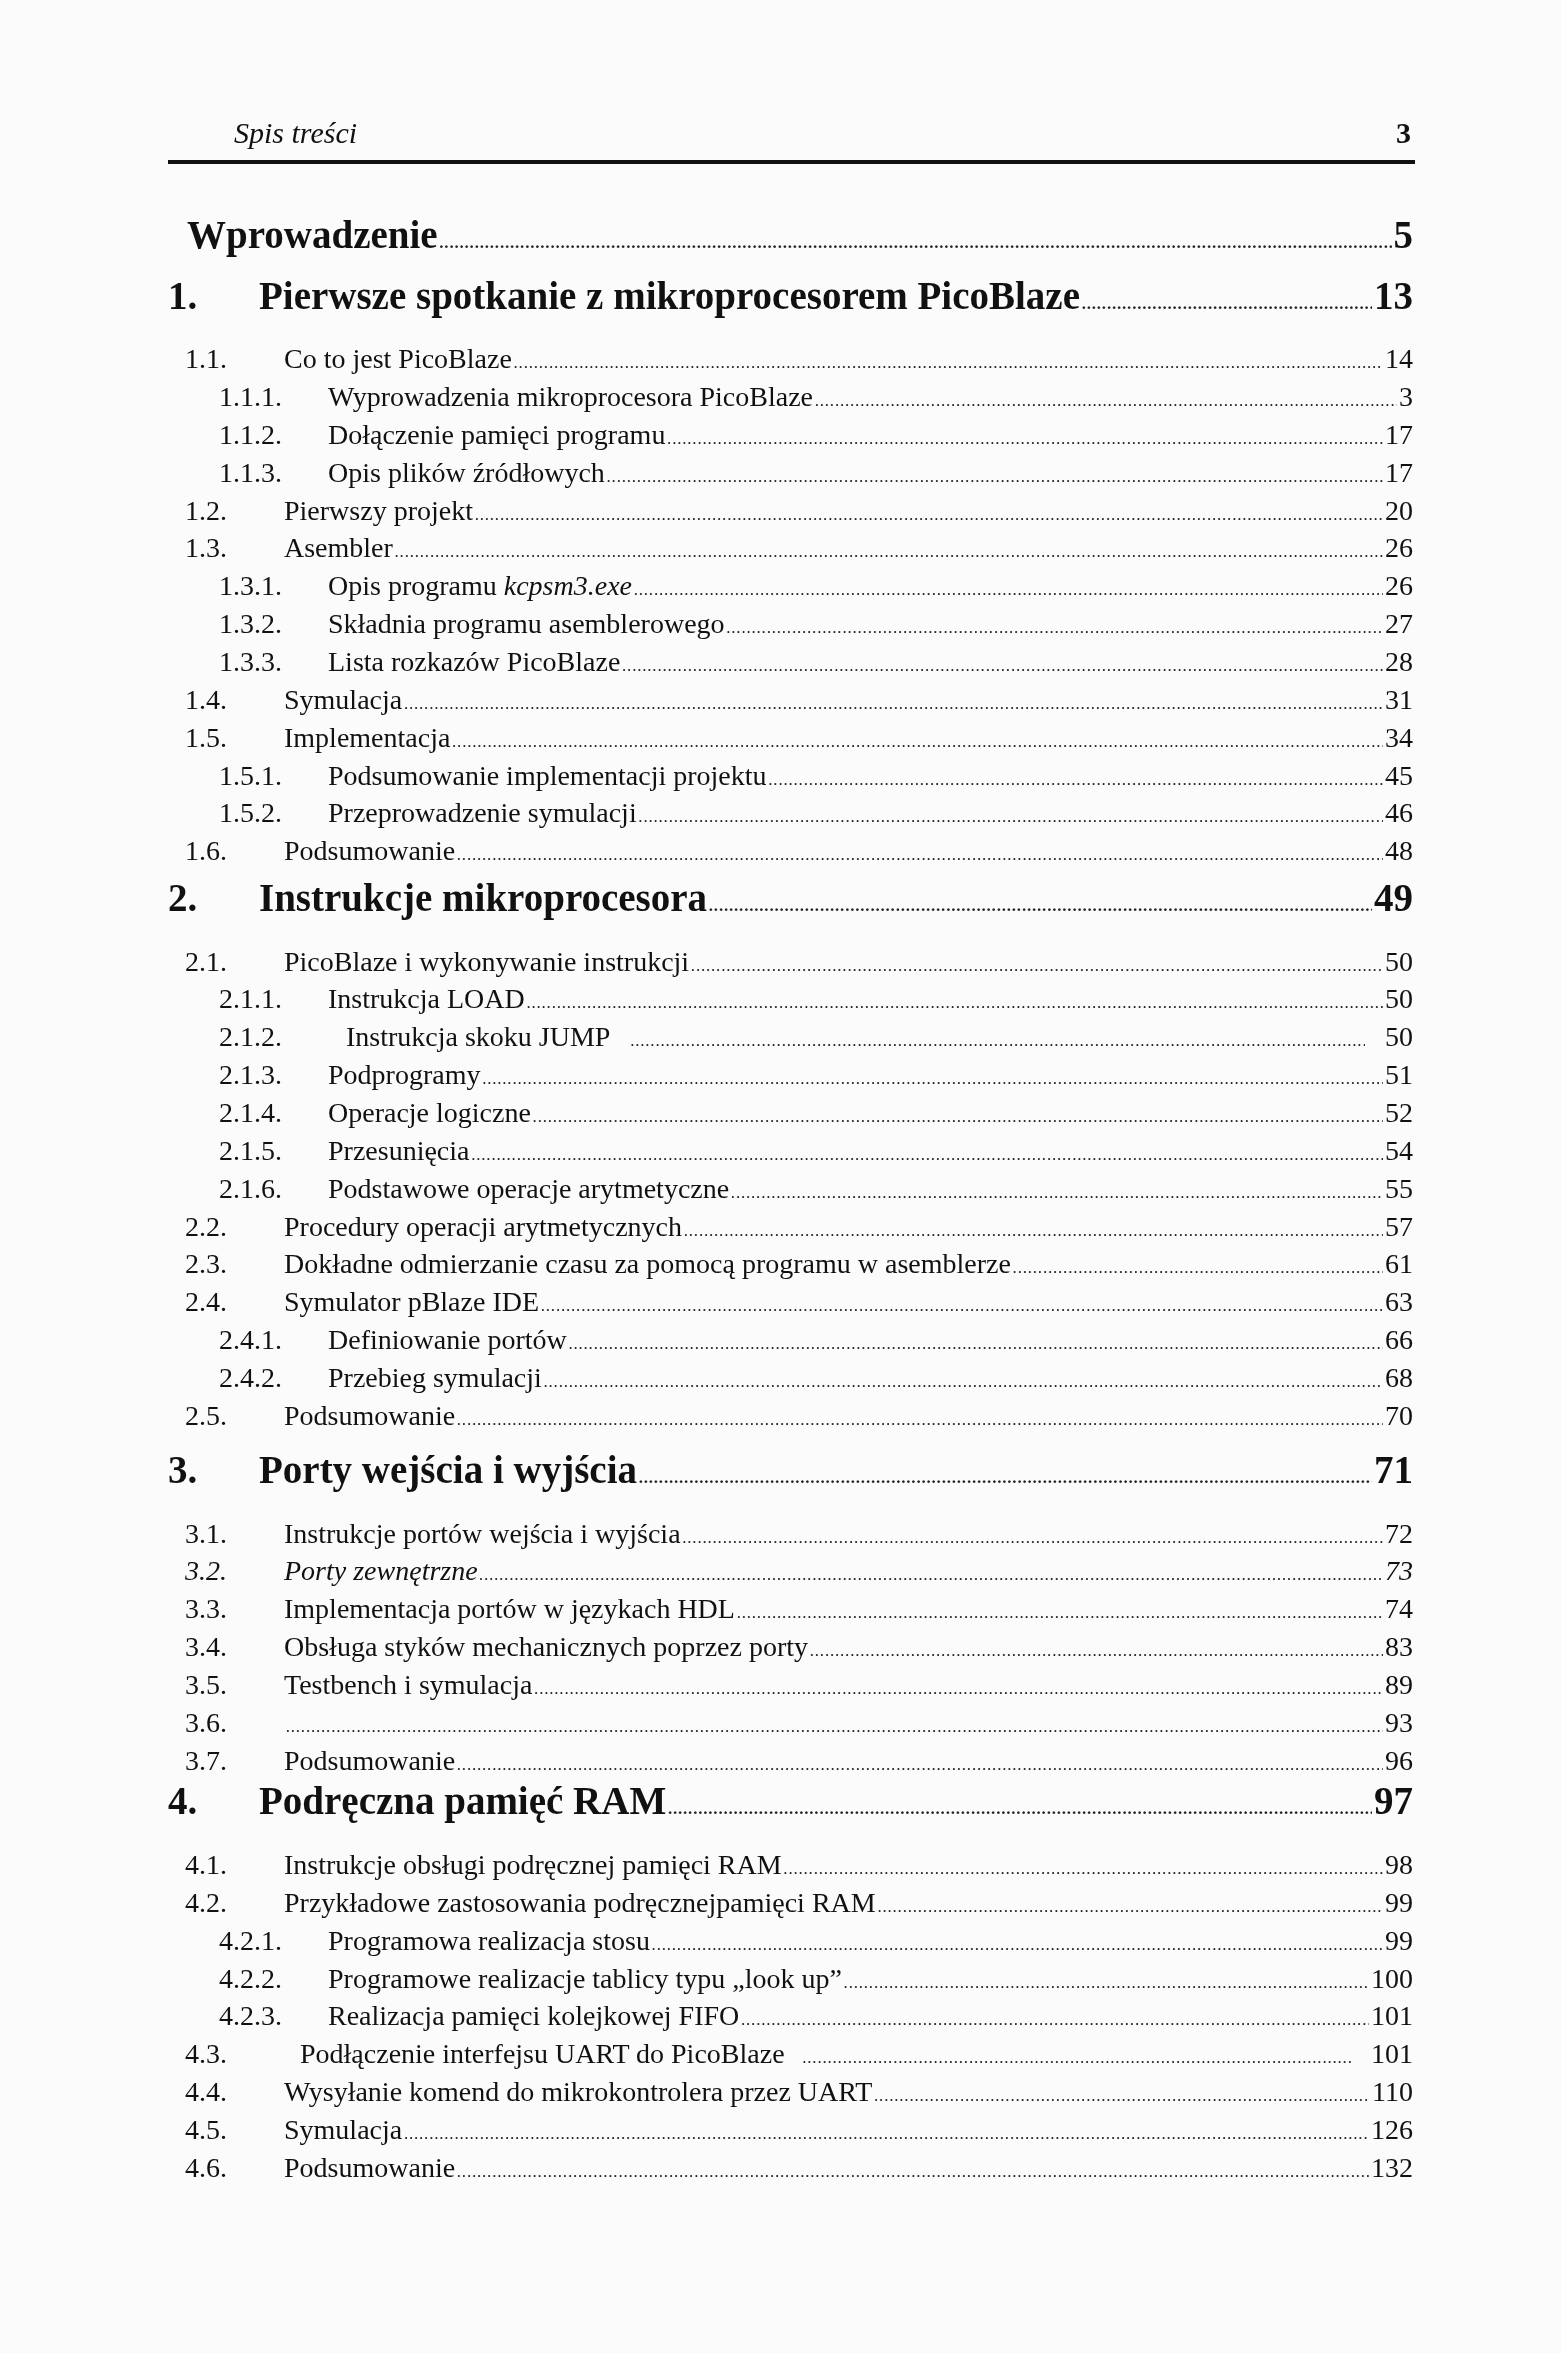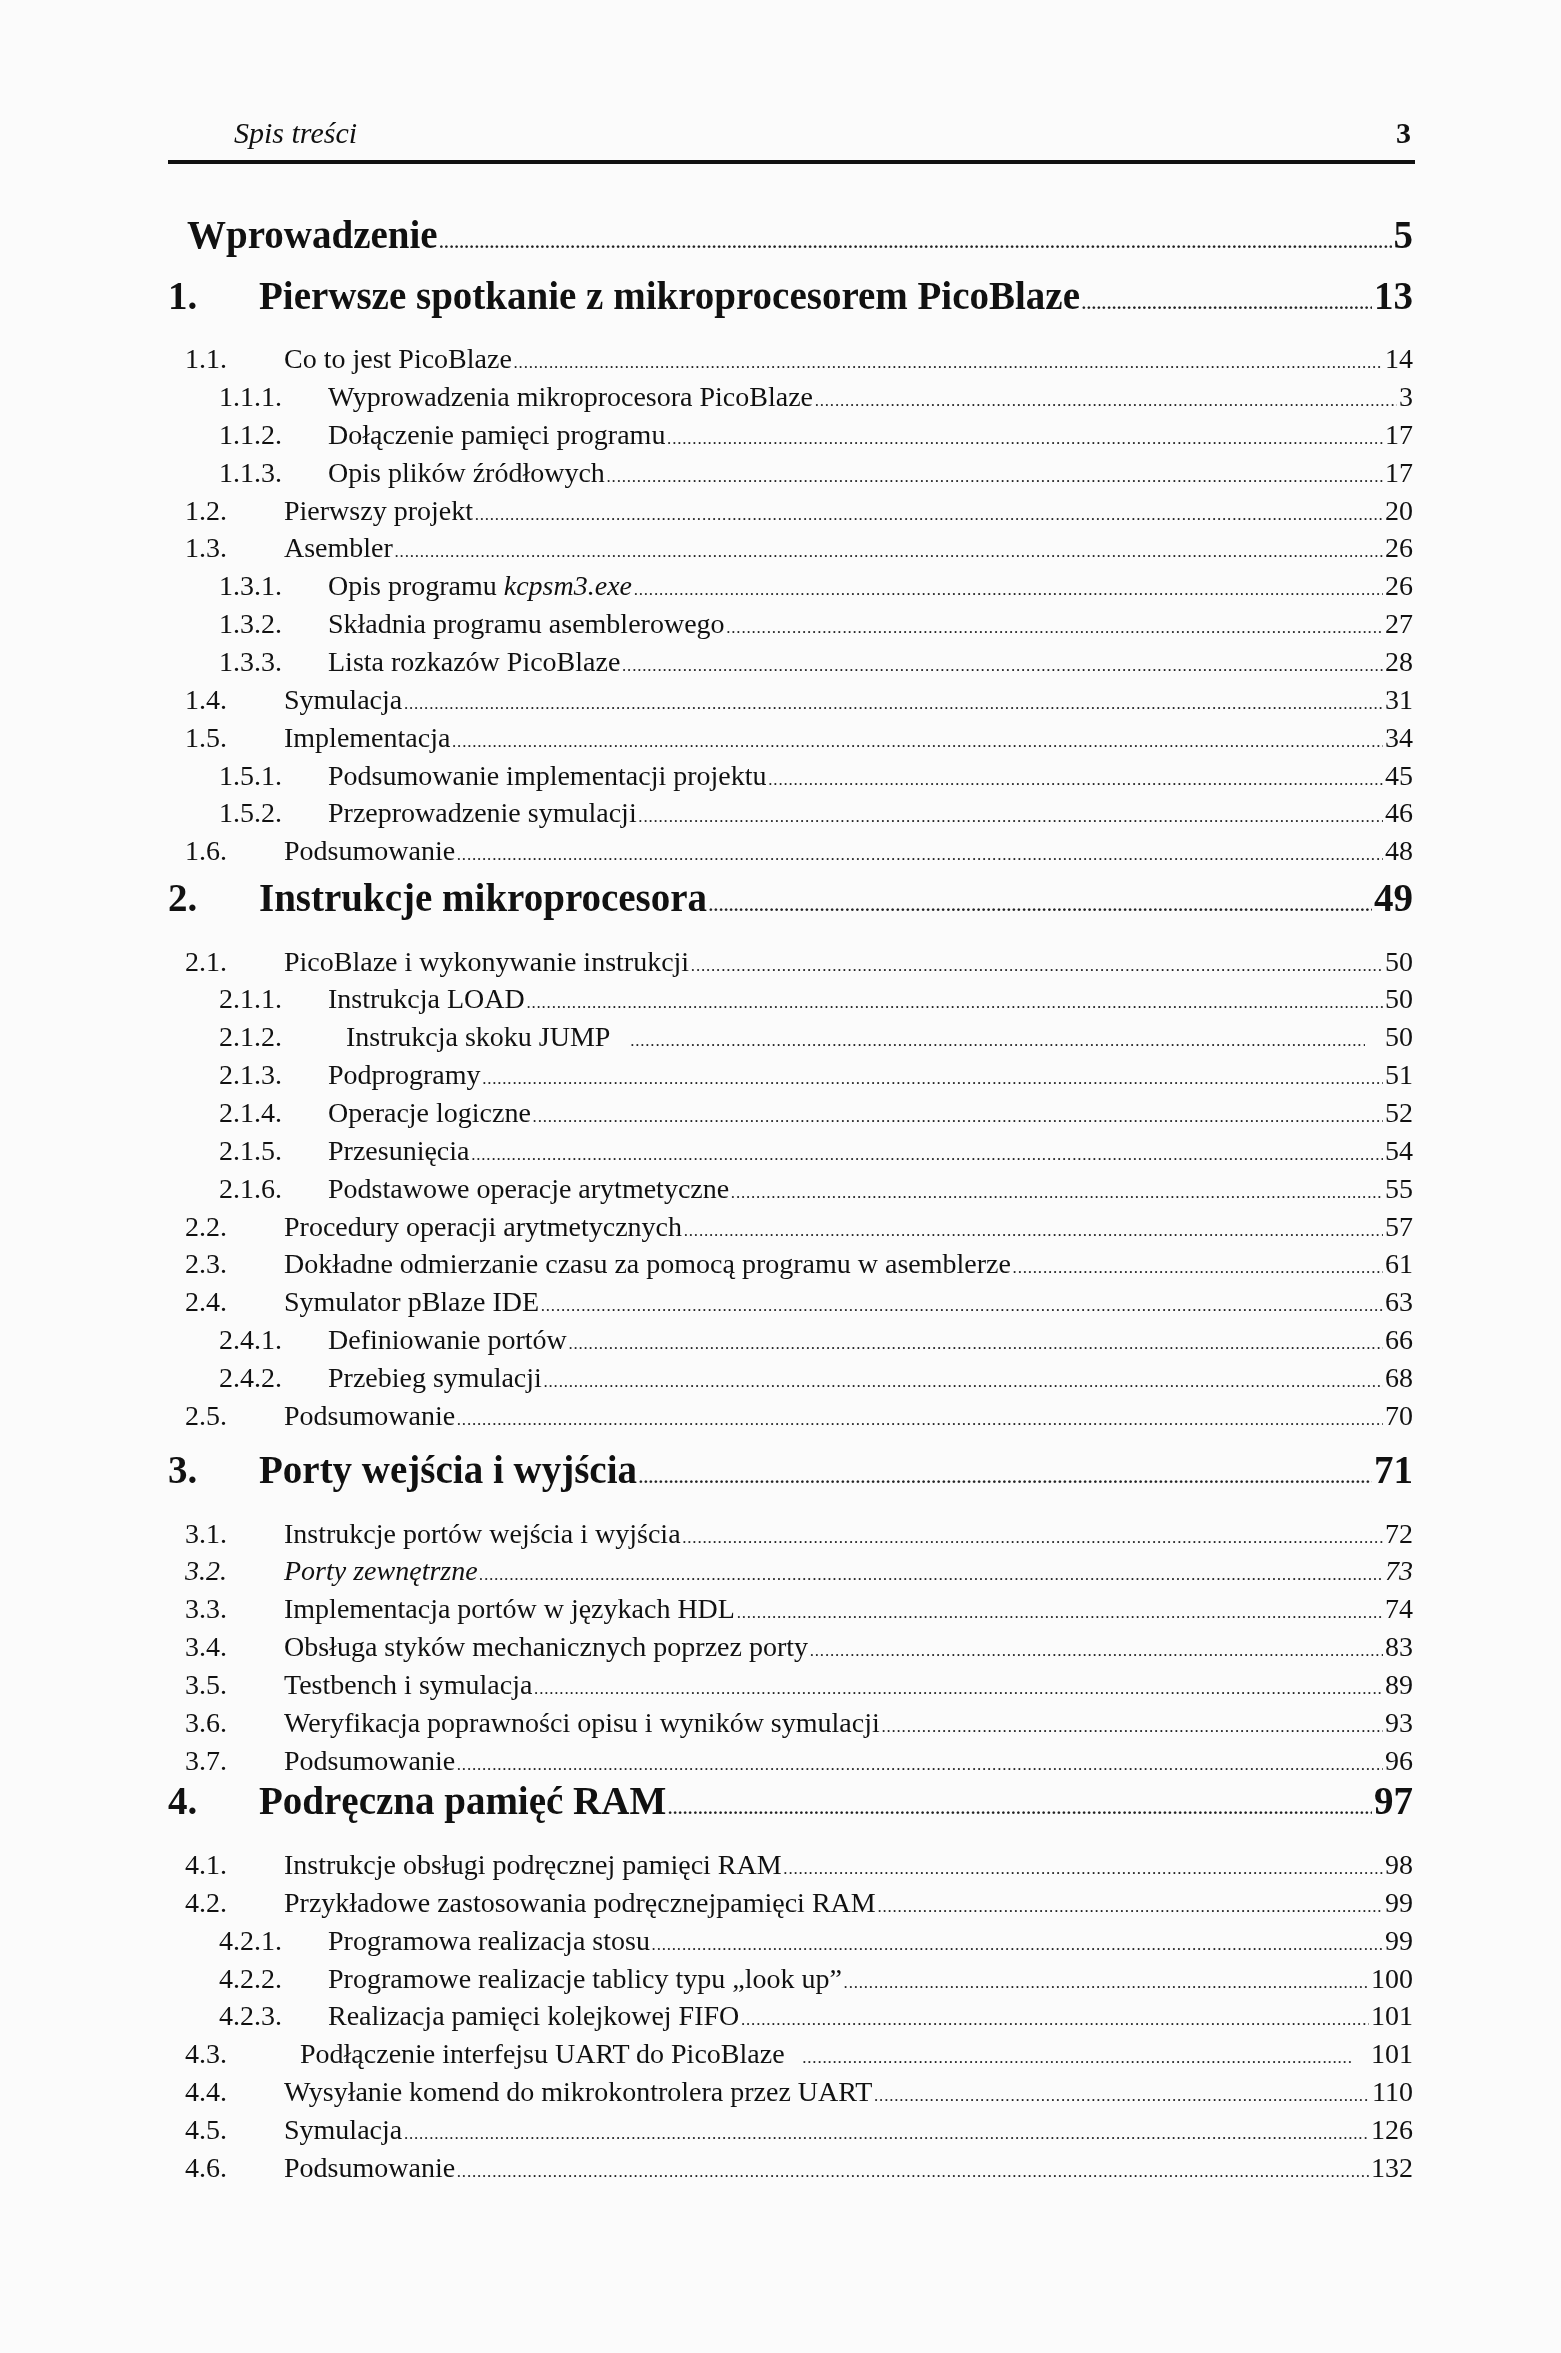--- a/index.html
+++ b/index.html
@@ -244,21 +244,20 @@
       <span class="pg">83</span>
     </div>
     <div class="row l1" style="top: 1669px;">
       <span class="num">3.5.</span>
       <span class="txt"><span>Testbench i symulacja</span></span>
       <span class="dots"></span>
       <span class="pg">89</span>
     </div>
     <div class="row l1" style="top: 1707px;">
       <span class="num">3.6.</span>
-      <span class="txt"><span>Weryfikacja poprawności opisu i wyników symulacji</span></span>
       <span class="dots"></span>
       <span class="pg">93</span>
     </div>
     <div class="row l1" style="top: 1745px;">
       <span class="num">3.7.</span>
       <span class="txt"><span>Podsumowanie</span></span>
       <span class="dots"></span>
       <span class="pg">96</span>
     </div>
     <div class="row ch num-row" style="top: 1778px;">

